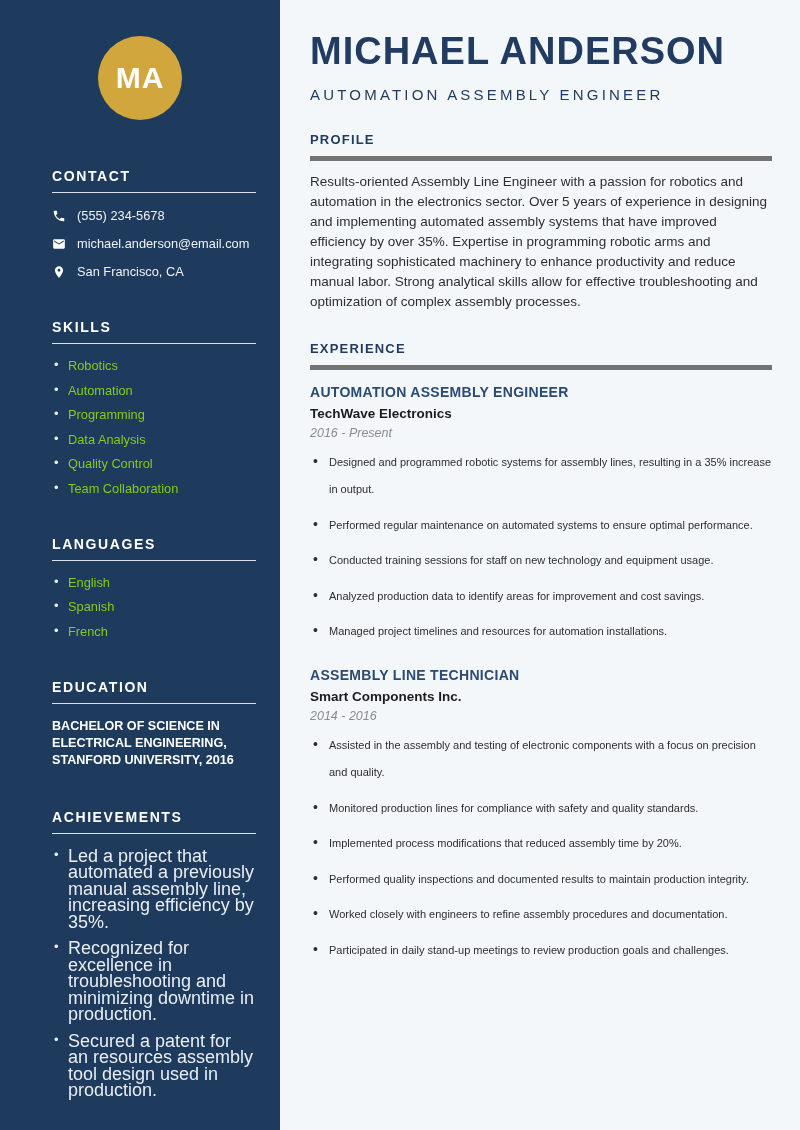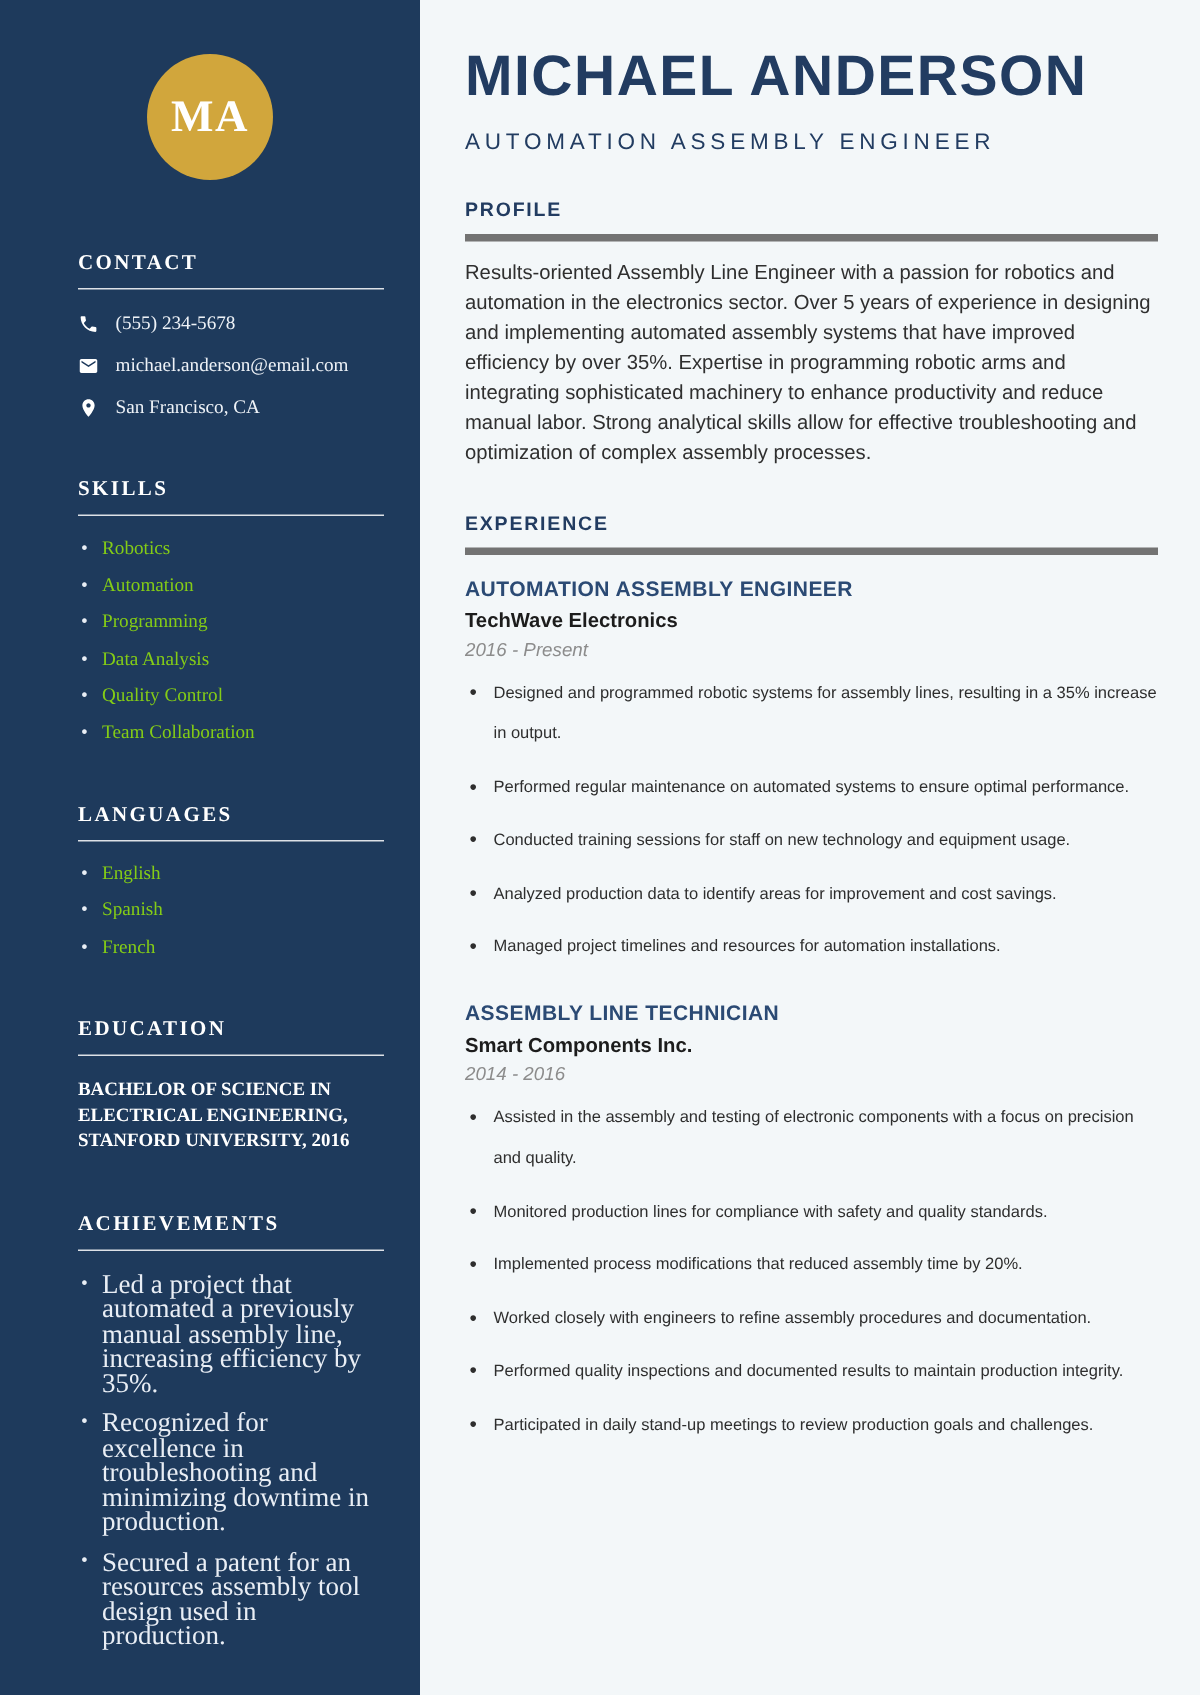--- a/index.html
+++ b/index.html
@@ -12,21 +12,20 @@
   }
 
   
   .sidebar {
     width: 280px;
     min-width: 280px;
     height: 1130px;
     background: #1e3a5c;
     color: #f0f4f8;
     padding: 36px 24px 30px 24px;
-    font-family: Liberation Serif, serif;
   }
   .avatar {
     width: 84px; height: 84px;
     border-radius: 50%;
     background: #d1a63c;
     margin: 0 auto;
     display: flex; align-items: center; justify-content: center;
     font-size: 30px; font-weight: bold; color: #ffffff;
     letter-spacing: 1px;
   }
@@ -256,21 +255,21 @@
     </div>
 
     <div class="job">
       <div class="job-title">ASSEMBLY LINE TECHNICIAN</div>
       <div class="company">Smart Components Inc.</div>
       <div class="dates">2014 - 2016</div>
       <ul class="bullet-list">
         <li>Assisted in the assembly and testing of electronic components with a focus on precision and quality.</li>
         <li>Monitored production lines for compliance with safety and quality standards.</li>
         <li>Implemented process modifications that reduced assembly time by 20%.</li>
+        <li>Performed quality inspections and documented results to maintain production integrity.</li>
         <li>Worked closely with engineers to refine assembly procedures and documentation.</li>
-        <li>Performed quality inspections and documented results to maintain production integrity.</li>
         <li>Participated in daily stand-up meetings to review production goals and challenges.</li>
       </ul>
     </div>
 
   </section>
 
 </main>
 
 </body></html>

